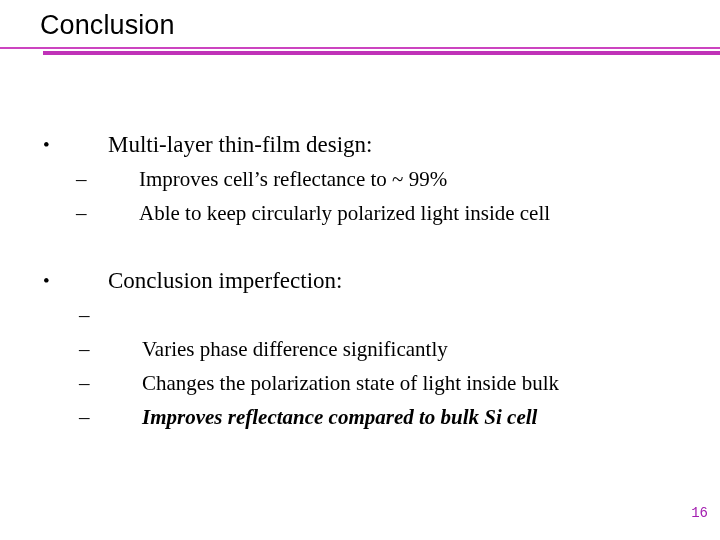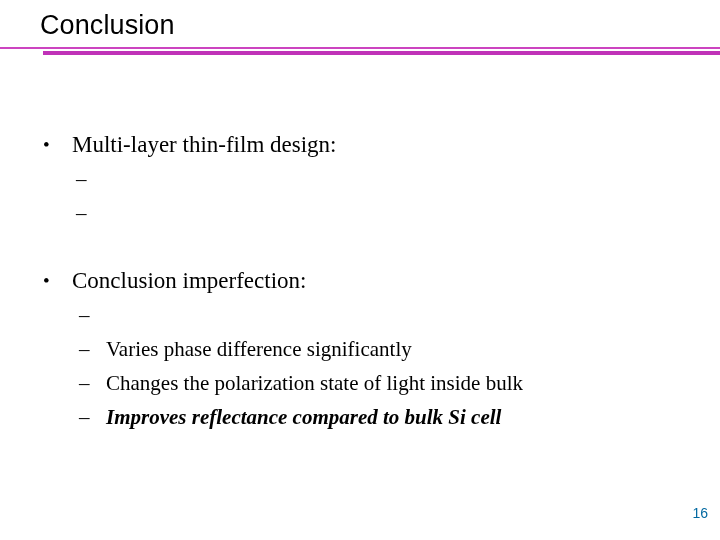--- a/index.html
+++ b/index.html
@@ -127,35 +127,36 @@
 
   #group-1 .bullet-row.level-1 > .marker {
     left: 79px;
     font-size: 21px;
     line-height: 34px;
   }
 
   .bullet-text {
     display: inline-block;
     vertical-align: top;
+    margin-left: 36px;
   }
 
   .bullet-row.bold .bullet-text {
     font-weight: 700;
     font-style: italic;
   }
 
   
   #page-number {
     position: absolute;
     right: 12px;
     top: 504px;
-    font-family: Liberation Sans, sans-serif;
+    font-family: Liberation Mono, monospace;
     font-size: 14px;
-    color: #0369a1;
+    color: #a21caf;
     line-height: 18px;
     text-align: right;
   }
 </style>
 </head>
 <body>
 
 <div id="slide">
 
   <div id="title-area">
@@ -169,24 +170,26 @@
 
     <div class="bullet-group" id="group-0">
 
       <div class="bullet-row level-0">
         <span class="marker">•</span>
         <span class="bullet-text">Multi-layer thin-film design:</span>
       </div>
 
       <div class="bullet-row level-1">
         <span class="marker">–</span>
-      </div>
-
-      <div class="bullet-row level-1">
-        <span class="marker">–</span>
+        <span class="bullet-text">Improves cell’s reflectance to ~ 99%</span>
+      </div>
+
+      <div class="bullet-row level-1">
+        <span class="marker">–</span>
+        <span class="bullet-text">Able to keep circularly polarized light inside cell</span>
       </div>
 
     </div>
 
     <div class="bullet-group" id="group-1">
 
       <div class="bullet-row level-0">
         <span class="marker">•</span>
         <span class="bullet-text">Conclusion imperfection:</span>
       </div>

